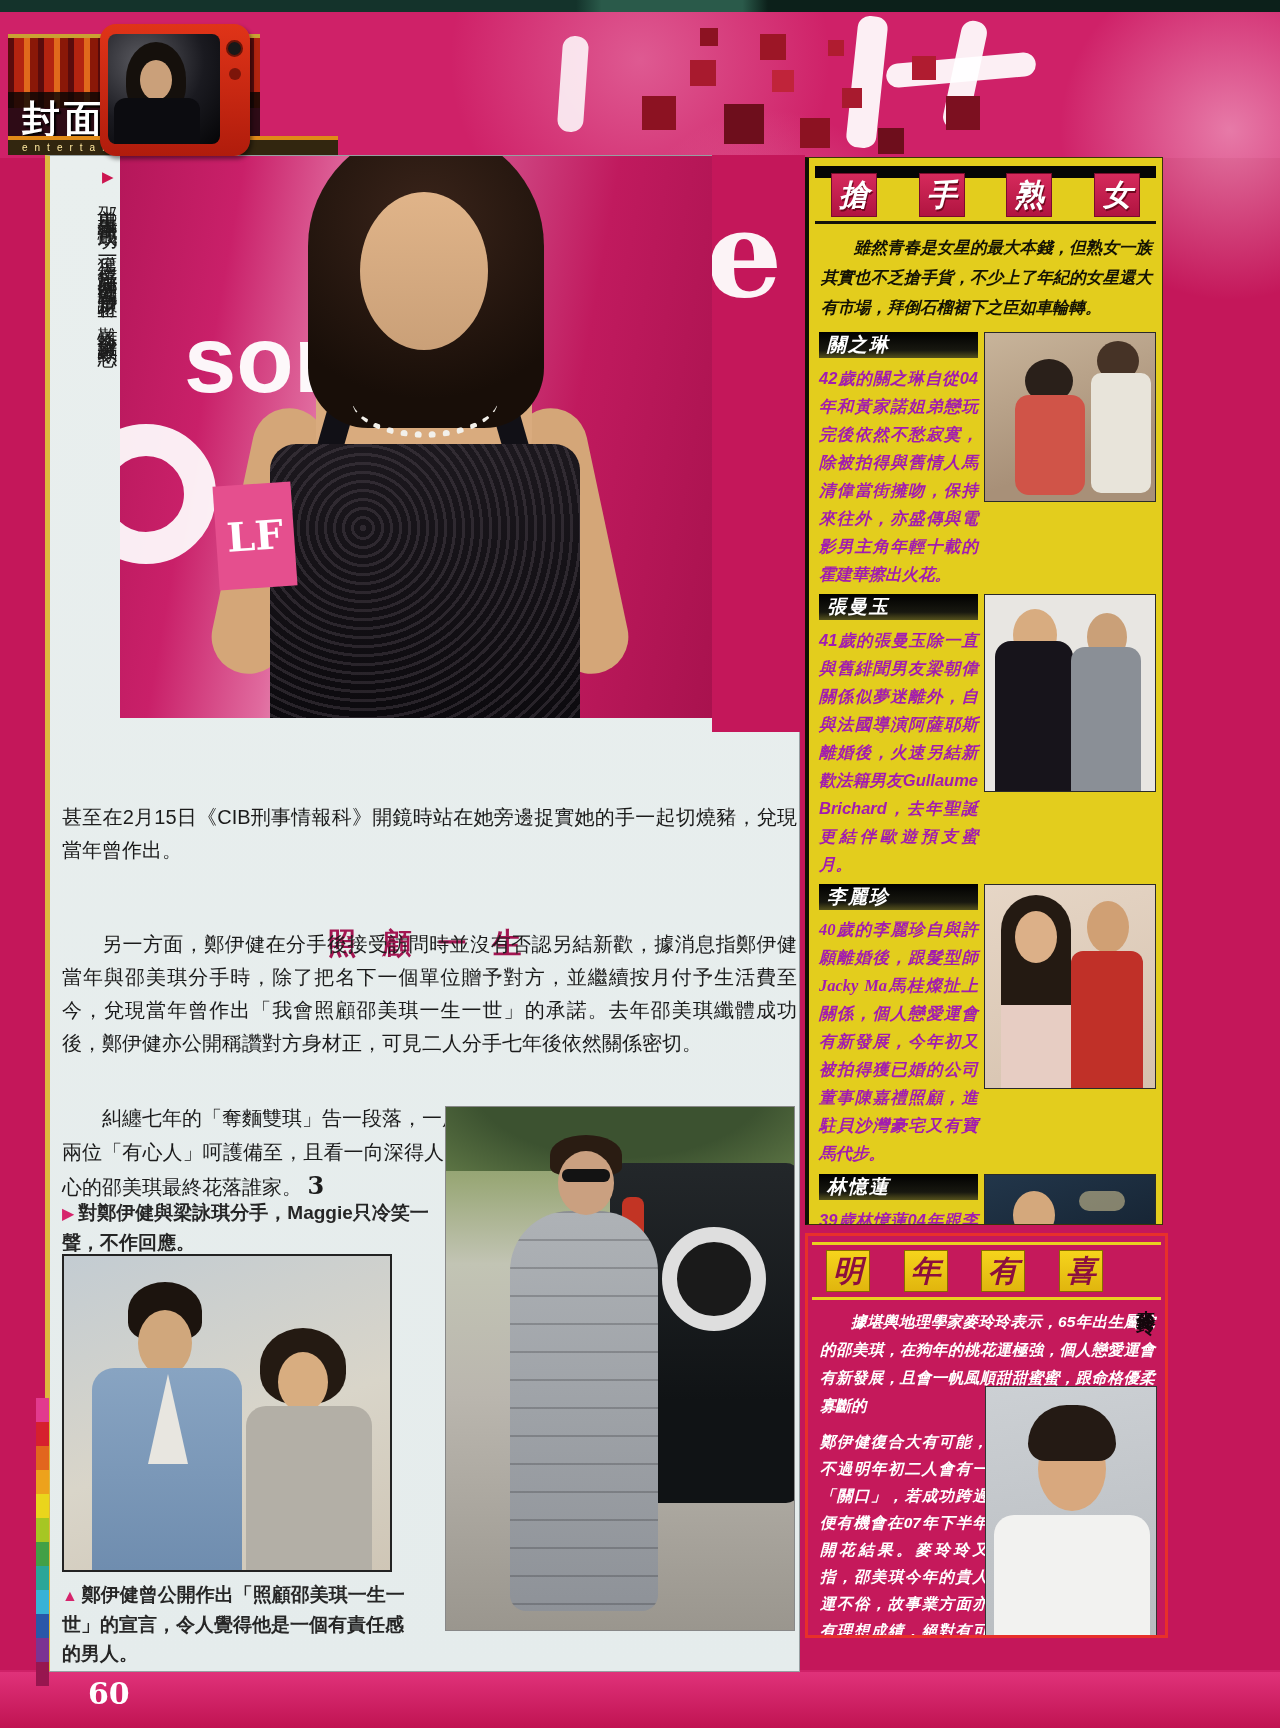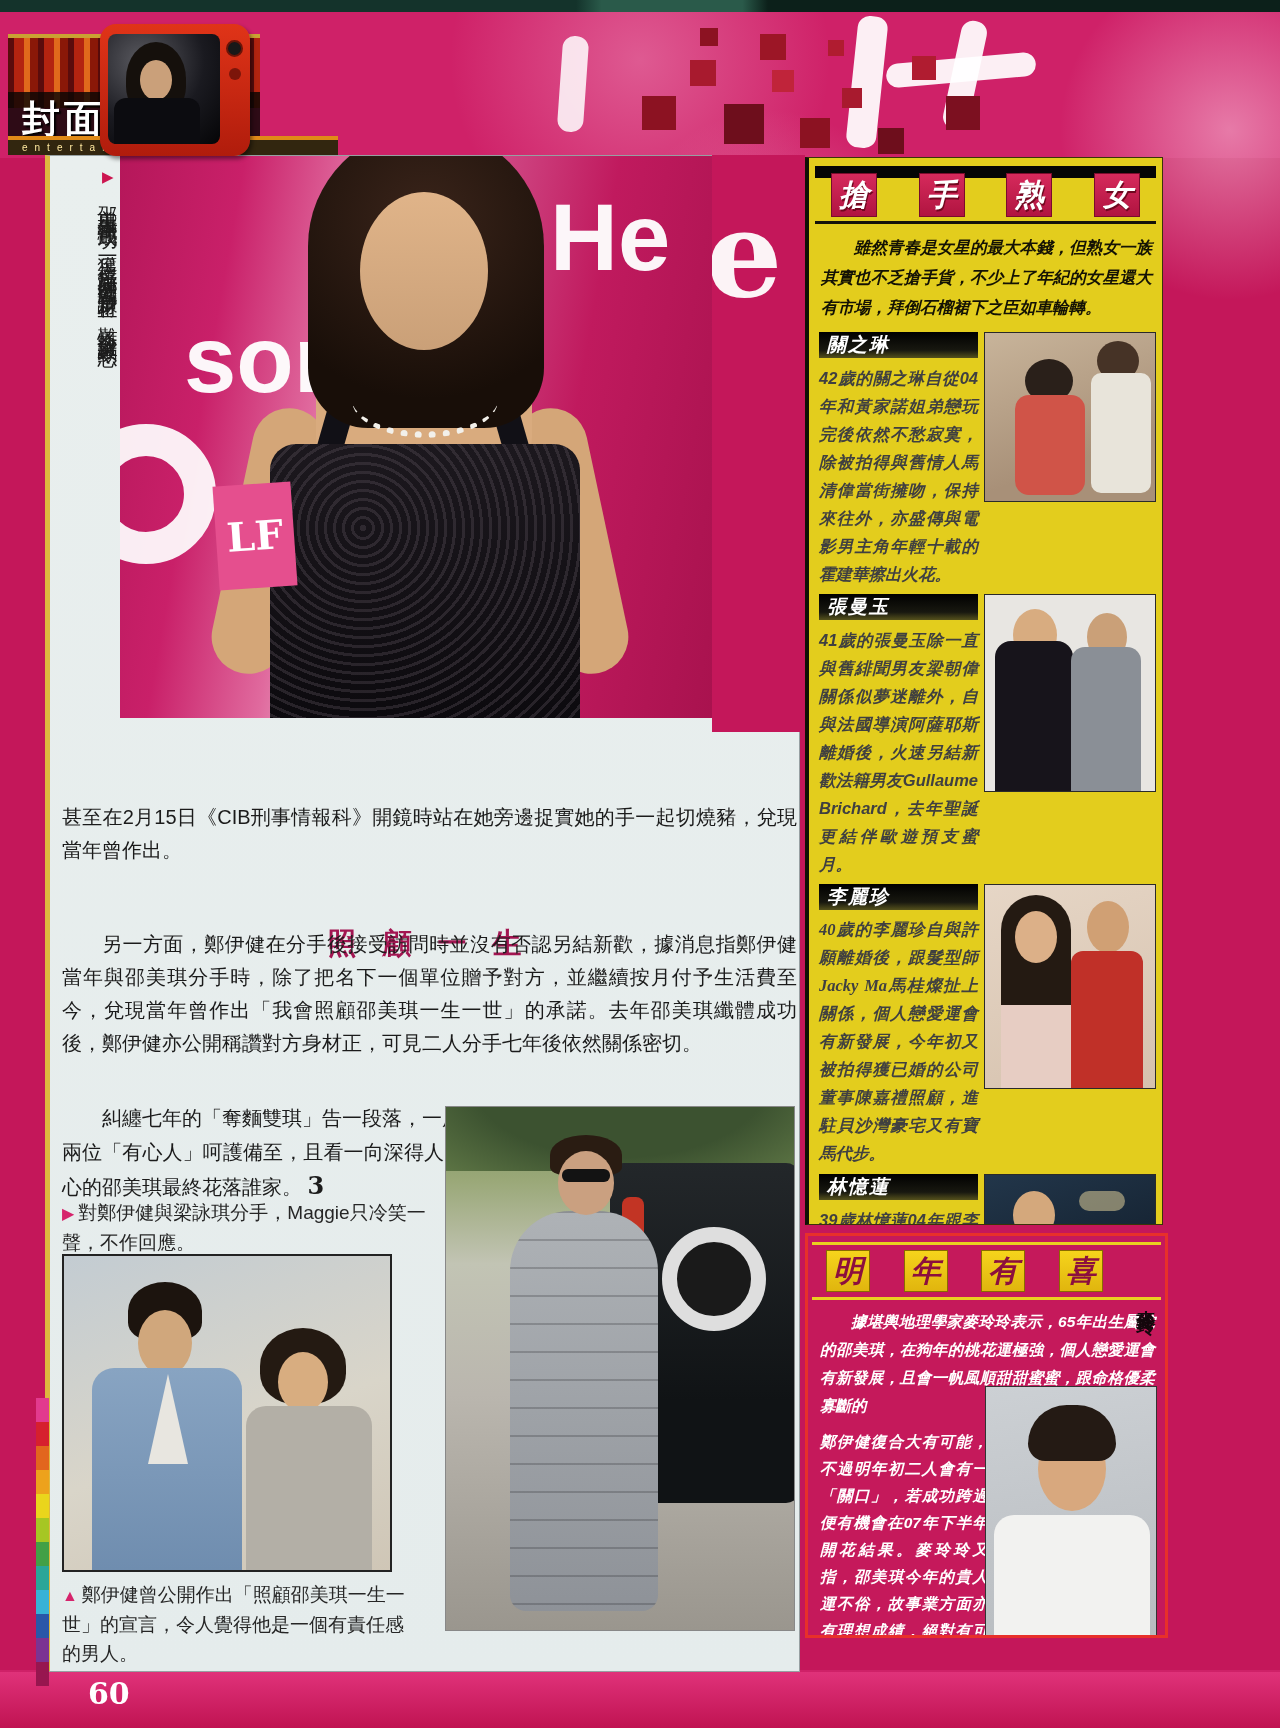--- a/index.html
+++ b/index.html
@@ -43,21 +43,21 @@
   .cornere .e{position:absolute;left:-6px;top:28px;color:#fff;font-size:120px;font-weight:bold;font-family:"DejaVu Serif",serif;opacity:.95;}
   
   .wpanel{left:45px;top:155px;width:755px;height:1517px;background:linear-gradient(180deg,#e9efee 0,#e5ecec 100%);
     border:1px solid #97a0a2;border-left:5px solid #deb83e;z-index:2;}
   .vmarker{position:absolute;left:52px;top:12px;color:#cc1650;font-size:15px;}
   .vcaption{position:absolute;left:4px;top:34px;width:70px;height:612px;writing-mode:vertical-rl;
     font-size:20px;line-height:32px;letter-spacing:3px;color:#1c1c1c;}
   .bodytxt{position:absolute;font-size:20px;line-height:33px;color:#1b1b1b;text-align:justify;}
   .indent{text-indent:2em;}
   .sectitle{position:absolute;left:0;top:768px;width:100%;text-align:center;color:#a21551;font-size:29px;font-weight:bold;letter-spacing:26px;text-indent:26px;}
-  .cap{position:absolute;font-size:19px;line-height:29px;font-weight:normal;color:#262626;}
+  .cap{position:absolute;font-size:19px;line-height:29px;font-weight:bold;color:#262626;}
   .cap .mk{color:#d6246c;margin-right:4px;font-size:16px;}
   .endmark{font-family:"DejaVu Serif",serif;font-weight:bold;font-size:24px;}
   
   .cover{left:70px;top:0;width:597px;height:562px;overflow:hidden;z-index:2;
     background:linear-gradient(100deg,#b5175a 0,#c92069 18%,#e06a9e 34%,#eab9cf 45%,#d04a86 54%,#c01a5e 72%,#a8124e 100%);}
   .cover .w1{position:absolute;left:64px;top:150px;font-size:94px;font-weight:bold;color:#fff;opacity:.96;}
   .cover .w2{position:absolute;left:430px;top:28px;font-size:94px;font-weight:bold;color:#fff;opacity:.96;}
   .cover .ring{position:absolute;left:-44px;top:268px;width:140px;height:140px;border:32px solid rgba(255,255,255,.92);border-radius:50%;}
   .cover .lf{position:absolute;left:96px;top:328px;width:78px;height:104px;background:#e54f8e;transform:rotate(-4deg);
     color:#fff;font-family:"DejaVu Serif",serif;font-size:40px;font-weight:bold;text-align:center;padding-top:28px;}
@@ -97,21 +97,21 @@
   .suv .hhair{position:absolute;left:104px;top:28px;width:72px;height:40px;border-radius:50% 50% 20% 20%;background:#2a1c12;}
   
   .ypanel{left:805px;top:157px;width:358px;height:1068px;background:#e3cd1d;border:1px solid #3a3408;border-left:4px solid #121006;z-index:2;overflow:hidden;}
   .trow{margin:8px 6px 4px 6px;border-top:12px solid #050505;border-bottom:3px solid #15130a;display:flex;justify-content:space-between;padding:0 16px 4px 16px;}
   .tbox{width:46px;height:44px;margin-top:-5px;background:linear-gradient(180deg,#d62a5c,#b01440);border:1px solid #7a0c2c;
     color:#fff;font-size:30px;font-weight:bold;display:flex;align-items:center;justify-content:center;font-style:italic;text-shadow:1px 2px 0 #70081f;}
   .yintro{margin:8px 10px 10px 12px;font-size:16.5px;line-height:30px;font-style:italic;font-weight:600;color:#141204;text-align:justify;text-indent:2em;}
   .ysec{position:relative;margin:0 6px 6px 10px;padding-right:178px;}
   .ysec .hbar{height:26px;background:linear-gradient(180deg,#000 0,#181810 70%,#55511c 100%);color:#fff;
     font-size:19px;font-weight:bold;font-style:italic;line-height:26px;padding-left:8px;letter-spacing:2px;}
-  .ysec p{margin:6px 0 0 0;font-size:16.5px;line-height:28px;font-style:italic;font-weight:600;color:#404040;text-align:justify;}
+  .ysec p{margin:6px 0 0 0;font-size:16.5px;line-height:28px;font-style:italic;font-weight:600;color:#a21caf;text-align:justify;}
   .sphoto{position:absolute;right:0;top:0;width:172px;border:1px solid #2a2a2a;overflow:hidden;}
   
   .ph-kwan{height:170px;background:linear-gradient(160deg,#c8b49a,#a89078 70%);}
   .ph-kwan .red{position:absolute;left:30px;top:62px;width:70px;height:100px;border-radius:14px;background:#d05448;}
   .ph-kwan .h1{position:absolute;left:40px;top:26px;width:48px;height:44px;border-radius:50%;background:#2a201a;}
   .ph-kwan .wht{position:absolute;right:4px;top:40px;width:60px;height:120px;border-radius:10px;background:#e8e4da;}
   .ph-kwan .h2{position:absolute;right:16px;top:8px;width:42px;height:40px;border-radius:50%;background:#463326;}
   .ph-mag{height:198px;background:linear-gradient(160deg,#efedе9 0,#dddbd6 100%);background-color:#e8e6e2;}
   .ph-mag .blk{position:absolute;left:10px;top:46px;width:78px;height:152px;border-radius:16px 16px 0 0;background:#17141b;}
   .ph-mag .f1{position:absolute;left:28px;top:14px;width:44px;height:52px;border-radius:50%;background:#d8ac80;}
@@ -195,21 +195,20 @@
     <div class="knob"></div>
   </div>
 
   <div class="abs wpanel">
 
     <div class="vmarker">▶</div>
     <div class="vcaption">邵美琪去年纖體成功，獲另一位舊愛鄭伊健公開稱讚身材正，難怪令梁詠琪動怒。</div>
 
     <div class="abs cover">
       <div class="w1">sons</div>
-      <div class="w2">He</div>
       <div class="ring"></div>
       <div class="armL"></div>
       <div class="armR"></div>
       <div class="chest"></div>
       <div class="strapL"></div>
       <div class="strapR"></div>
       <div class="dress"></div>
       <div class="hair"></div>
       <div class="face"></div>
       <div class="necklace"></div>

